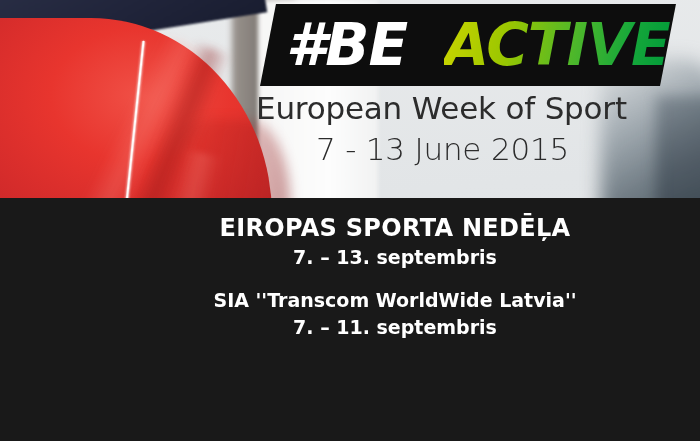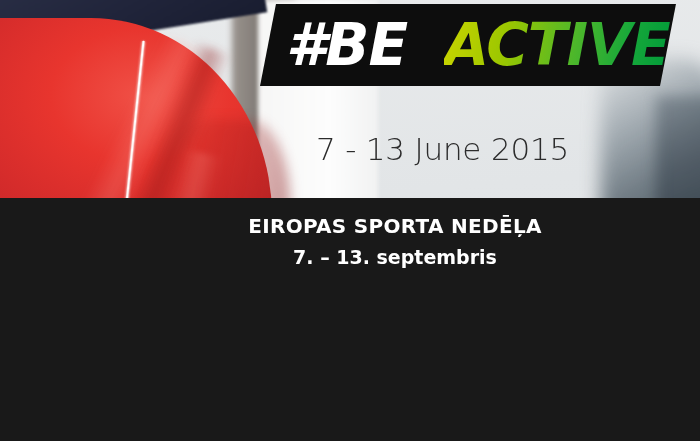--- a/index.html
+++ b/index.html
@@ -235,21 +235,21 @@
     height: 243px;
     z-index: 8;
   }
   .lv-title {
     position: absolute;
     left: 0; top: 16px;
     width: 700px;
     text-align: center;
     padding-left: 90px;
     box-sizing: border-box;
-    font-size: 20px;
+    font-size: 24px;
     font-weight: 700;
     color: #ffffff;
     letter-spacing: 0.3px;
   }
   .lv-dates {
     position: absolute;
     left: 0; top: 48px;
     width: 700px;
     text-align: center;
     padding-left: 90px;
@@ -328,24 +328,27 @@
     <div class="suit-dark-fold dfold2"></div>
     <div class="piping pipe1"></div>
     <div class="piping pipe2"></div>
     <div class="piping pipe3"></div>
     <div class="seam"></div>
   </div>
 
   <div class="beactive-banner"></div>
   <div class="beactive-text"><span class="be-white">#BE</span><span class="active-grad">ACTIVE</span></div>
 
+  <div class="euro-week">European Week of Sport</div>
   <div class="euro-dates">7 - 13 June 2015</div>
 
   <div class="dark-panel"></div>
   <div class="dark-panel-straight"></div>
 
   <div class="panel-content">
     <div class="lv-title">EIROPAS SPORTA NEDĒĻA</div>
     <div class="lv-dates">7. – 13. septembris</div>
+    <div class="company">SIA ''Transcom WorldWide Latvia''</div>
+    <div class="company-dates">7. – 11. septembris</div>
 
   </div>
 
 </div>
 
 </body></html>

